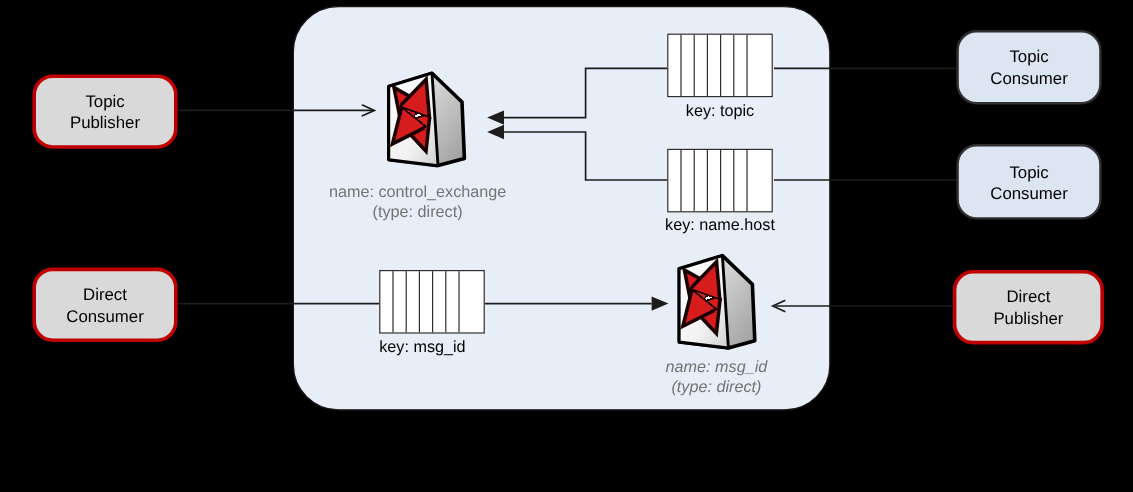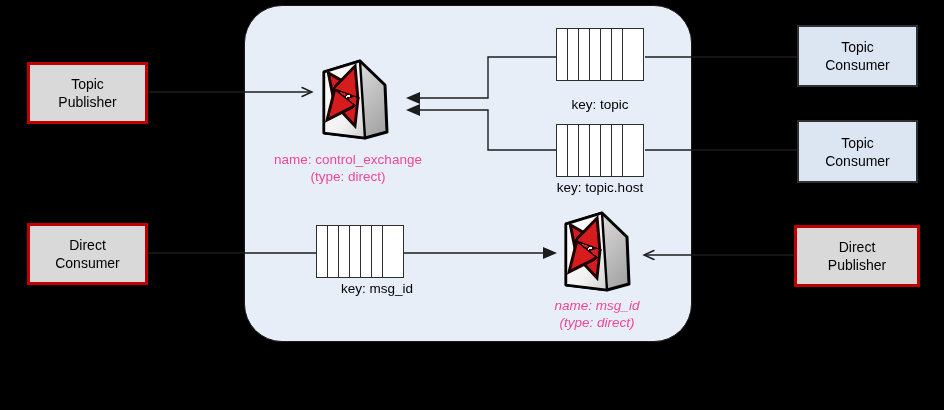--- a/index.html
+++ b/index.html
@@ -44,29 +44,29 @@
     box-sizing:border-box;
   }
   .qlabel{
     position:absolute;width:140px;
     text-align:center;
     font-size:13.5px;color:#000;
   }
   .xlabel{
     position:absolute;width:200px;
     text-align:center;
-    font-size:13.5px;line-height:17px;color:#ec4899;
+    font-size:13.5px;line-height:17px;color:#737373;
   }
   
   .node{
     position:absolute;
     display:flex;flex-direction:column;
     align-items:center;justify-content:center;
     font-size:14px;line-height:18px;color:#000;
-    box-sizing:border-box;text-align:center;
+    box-sizing:border-box;text-align:center;border-radius:17px;
   }
   .node.publisher{
     background:var(--publisher-box-fill,#d9d9d9);
     border:3px solid var(--publisher-box-border,#c00000);
   }
   .node.consumer{
     background:var(--consumer-box-fill,#dce6f3);
     border:2px solid var(--consumer-box-border,#2f2f2f);
   }
 </style>
@@ -138,41 +138,41 @@
   </svg>
 
   <div class="queue" style="left:556px;top:28px;">
     <i></i>
       <i></i>
       <i></i>
       <i></i>
       <i></i>
       <i></i>
   </div>
-  <div class="qlabel" style="left:530px;top:97px;">key: topic</div>
+  <div class="qlabel" style="left:530px;top:85px;">key: topic</div>
 
   <div class="queue" style="left:556px;top:124px;">
     <i></i>
       <i></i>
       <i></i>
       <i></i>
       <i></i>
       <i></i>
   </div>
-  <div class="qlabel" style="left:530px;top:180px;">key: topic.host</div>
+  <div class="qlabel" style="left:530px;top:180px;">key: name.host</div>
 
   <div class="queue" style="left:316px;top:225px;">
     <i></i>
       <i></i>
       <i></i>
       <i></i>
       <i></i>
       <i></i>
   </div>
-  <div class="qlabel" style="left:307px;top:281px;">key: msg_id</div>
+  <div class="qlabel" style="left:282px;top:281px;">key: msg_id</div>
 
   <div class="xlabel" style="left:248px;top:151px;">
     <div>name: control_exchange</div>
     <div>(type: direct)</div>
   </div>
   <div class="xlabel" style="left:497px;top:297px;font-style:italic;">
     <div>name: msg_id</div>
     <div>(type: direct)</div>
   </div>
 

